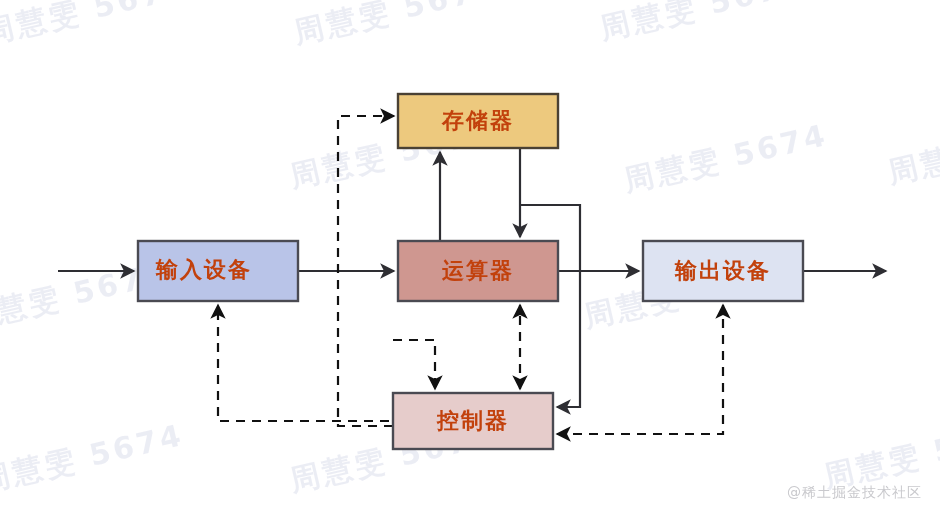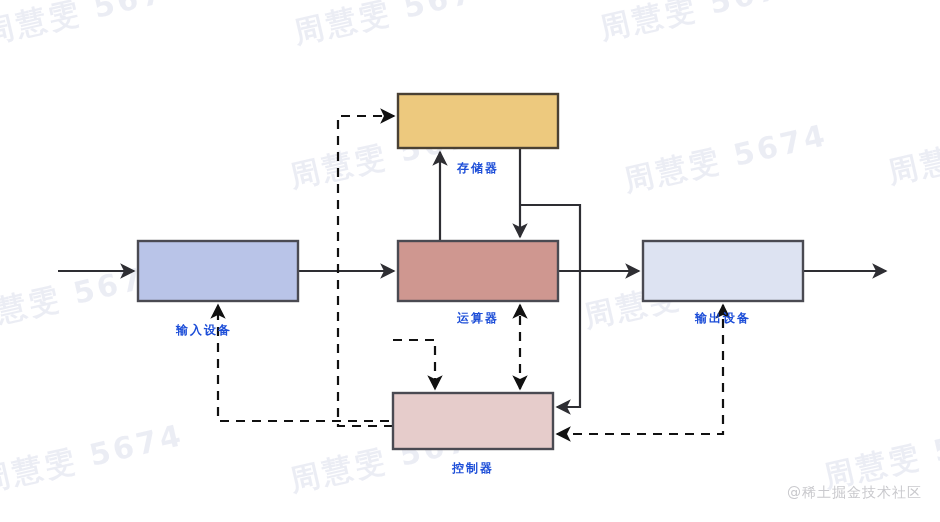--- a/index.html
+++ b/index.html
@@ -42,27 +42,26 @@
     white-space: nowrap;
     transform: rotate(-13deg);
     transform-origin: left top;
     font-family: "DejaVu Sans", sans-serif;
   }
   .node-label {
     position: absolute;
     display: flex;
     align-items: center;
     justify-content: center;
-    font-size: 12px;
+    font-size: 22px;
     font-weight: 700;
-    color: #1d4ed8;
+    color: #c2410c;
     letter-spacing: 2px;
     font-family: "DejaVu Sans", "Liberation Sans", sans-serif;
     pointer-events: none;
-    margin-top: 47px;
   }
   #brand-watermark {
     position: absolute;
     right: 18px;
     bottom: 20px;
     font-size: 14px;
     letter-spacing: 1px;
     color: #c9c9cd;
     font-family: "DejaVu Sans", "Liberation Sans", sans-serif;
     white-space: nowrap;
@@ -127,21 +126,21 @@
 
     <rect x="398" y="241" width="160" height="60" fill="#cf9790" stroke="#4a4a52" stroke-width="2.4"></rect>
 
     <rect x="643" y="241" width="160" height="60" fill="#dde3f2" stroke="#4a4a52" stroke-width="2.4"></rect>
 
     <rect x="393" y="393" width="160" height="56" fill="#e6cccb" stroke="#4a4a52" stroke-width="2.4"></rect>
   </svg>
 
   <div class="node-label" style="left:398px; top:94px; width:160px; height:54px;">存储器</div>
 
-  <div class="node-label" style="left:138px; top:253px; width:132px; height:60px;">输入设备</div>
+  <div class="node-label" style="left:138px; top:240px; width:132px; height:60px;">输入设备</div>
 
   <div class="node-label" style="left:398px; top:241px; width:160px; height:60px;">运算器</div>
 
   <div class="node-label" style="left:643px; top:241px; width:160px; height:60px;">输出设备</div>
 
   <div class="node-label" style="left:393px; top:393px; width:160px; height:56px;">控制器</div>
 
   <div id="brand-watermark">@稀土掘金技术社区</div>
 
 </div>

